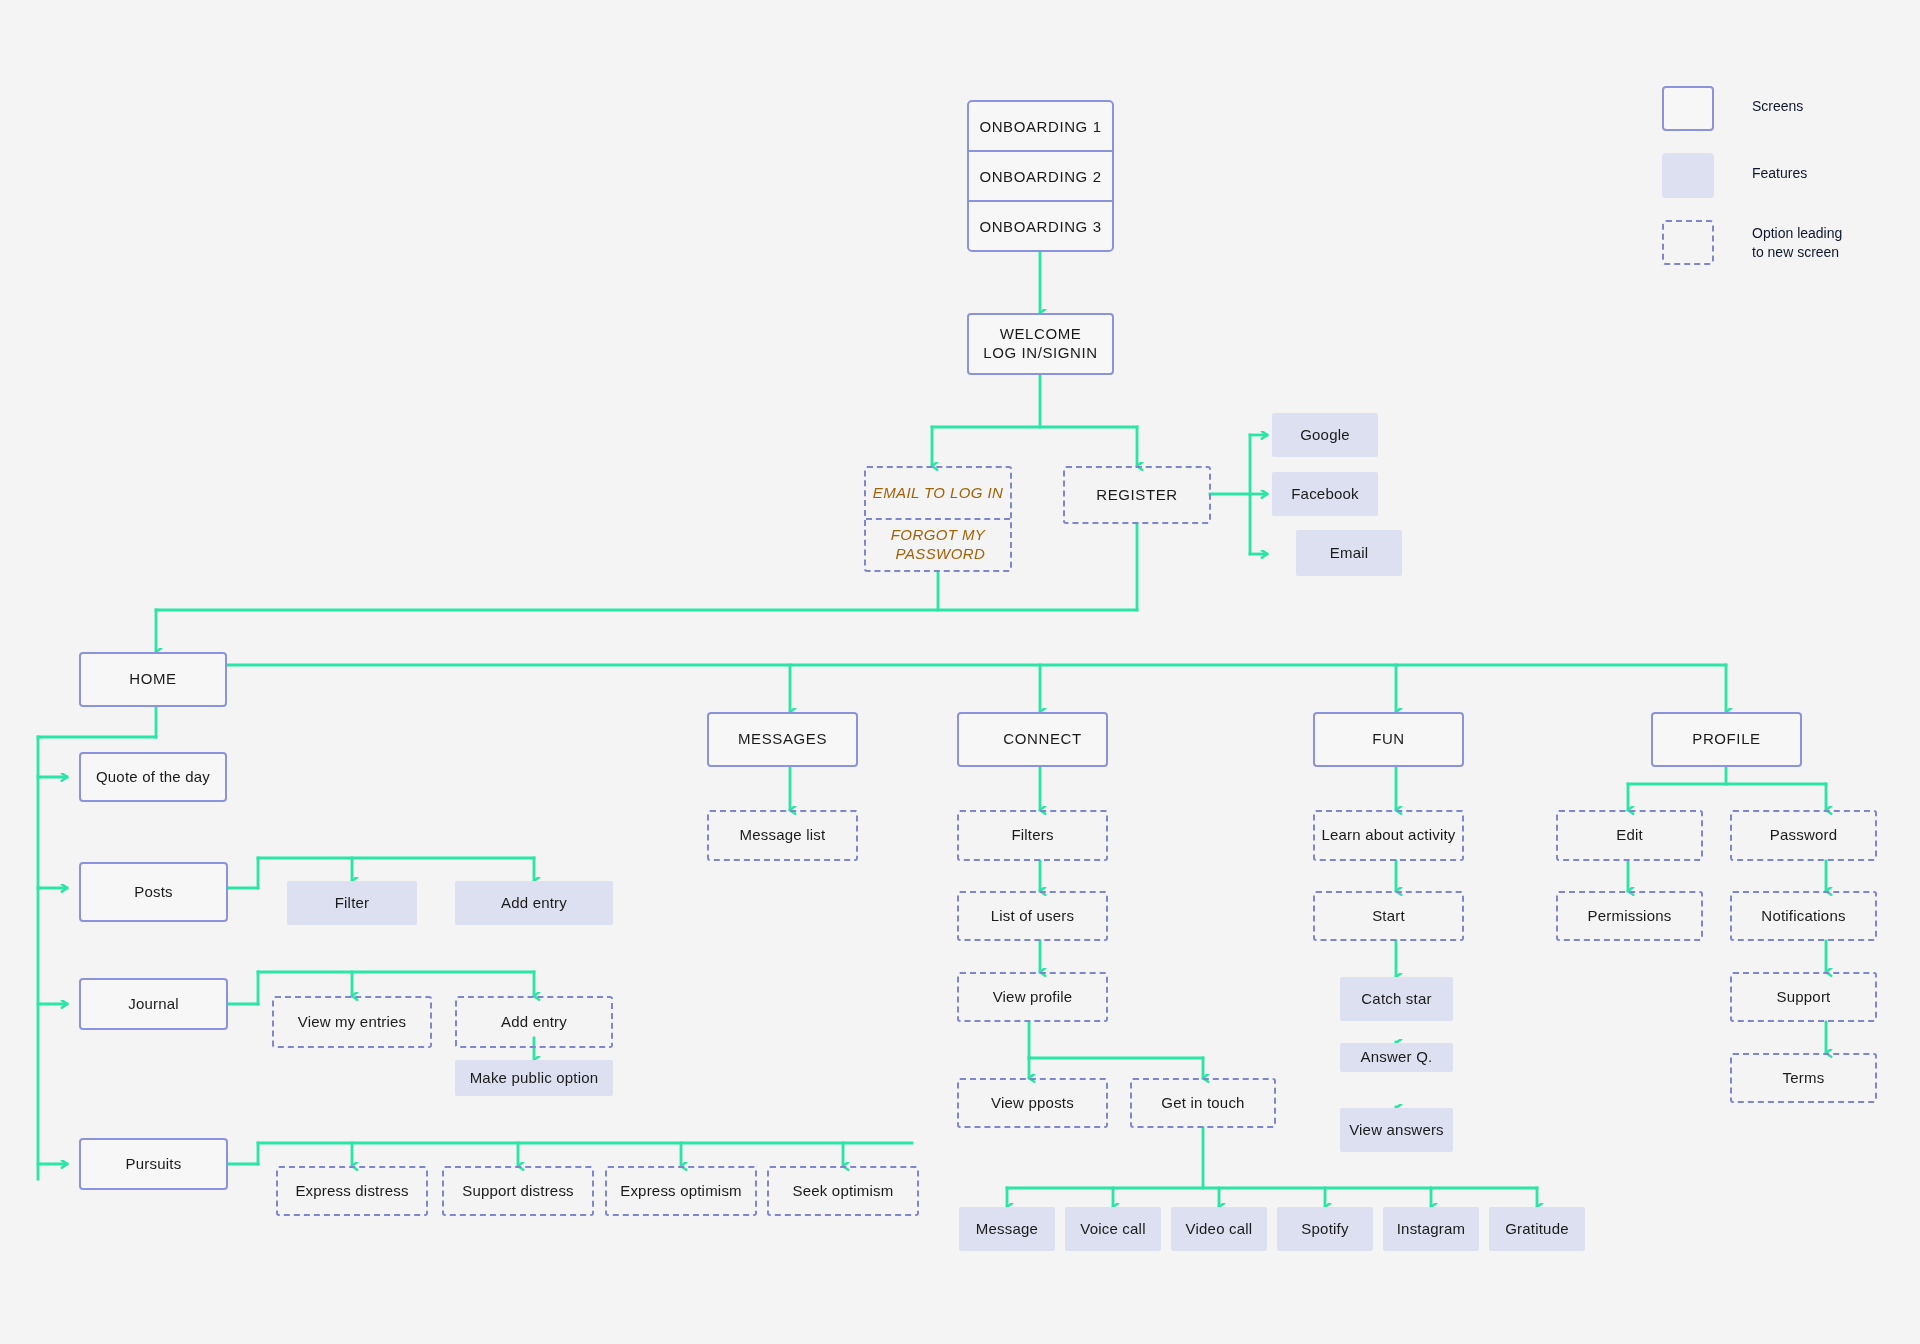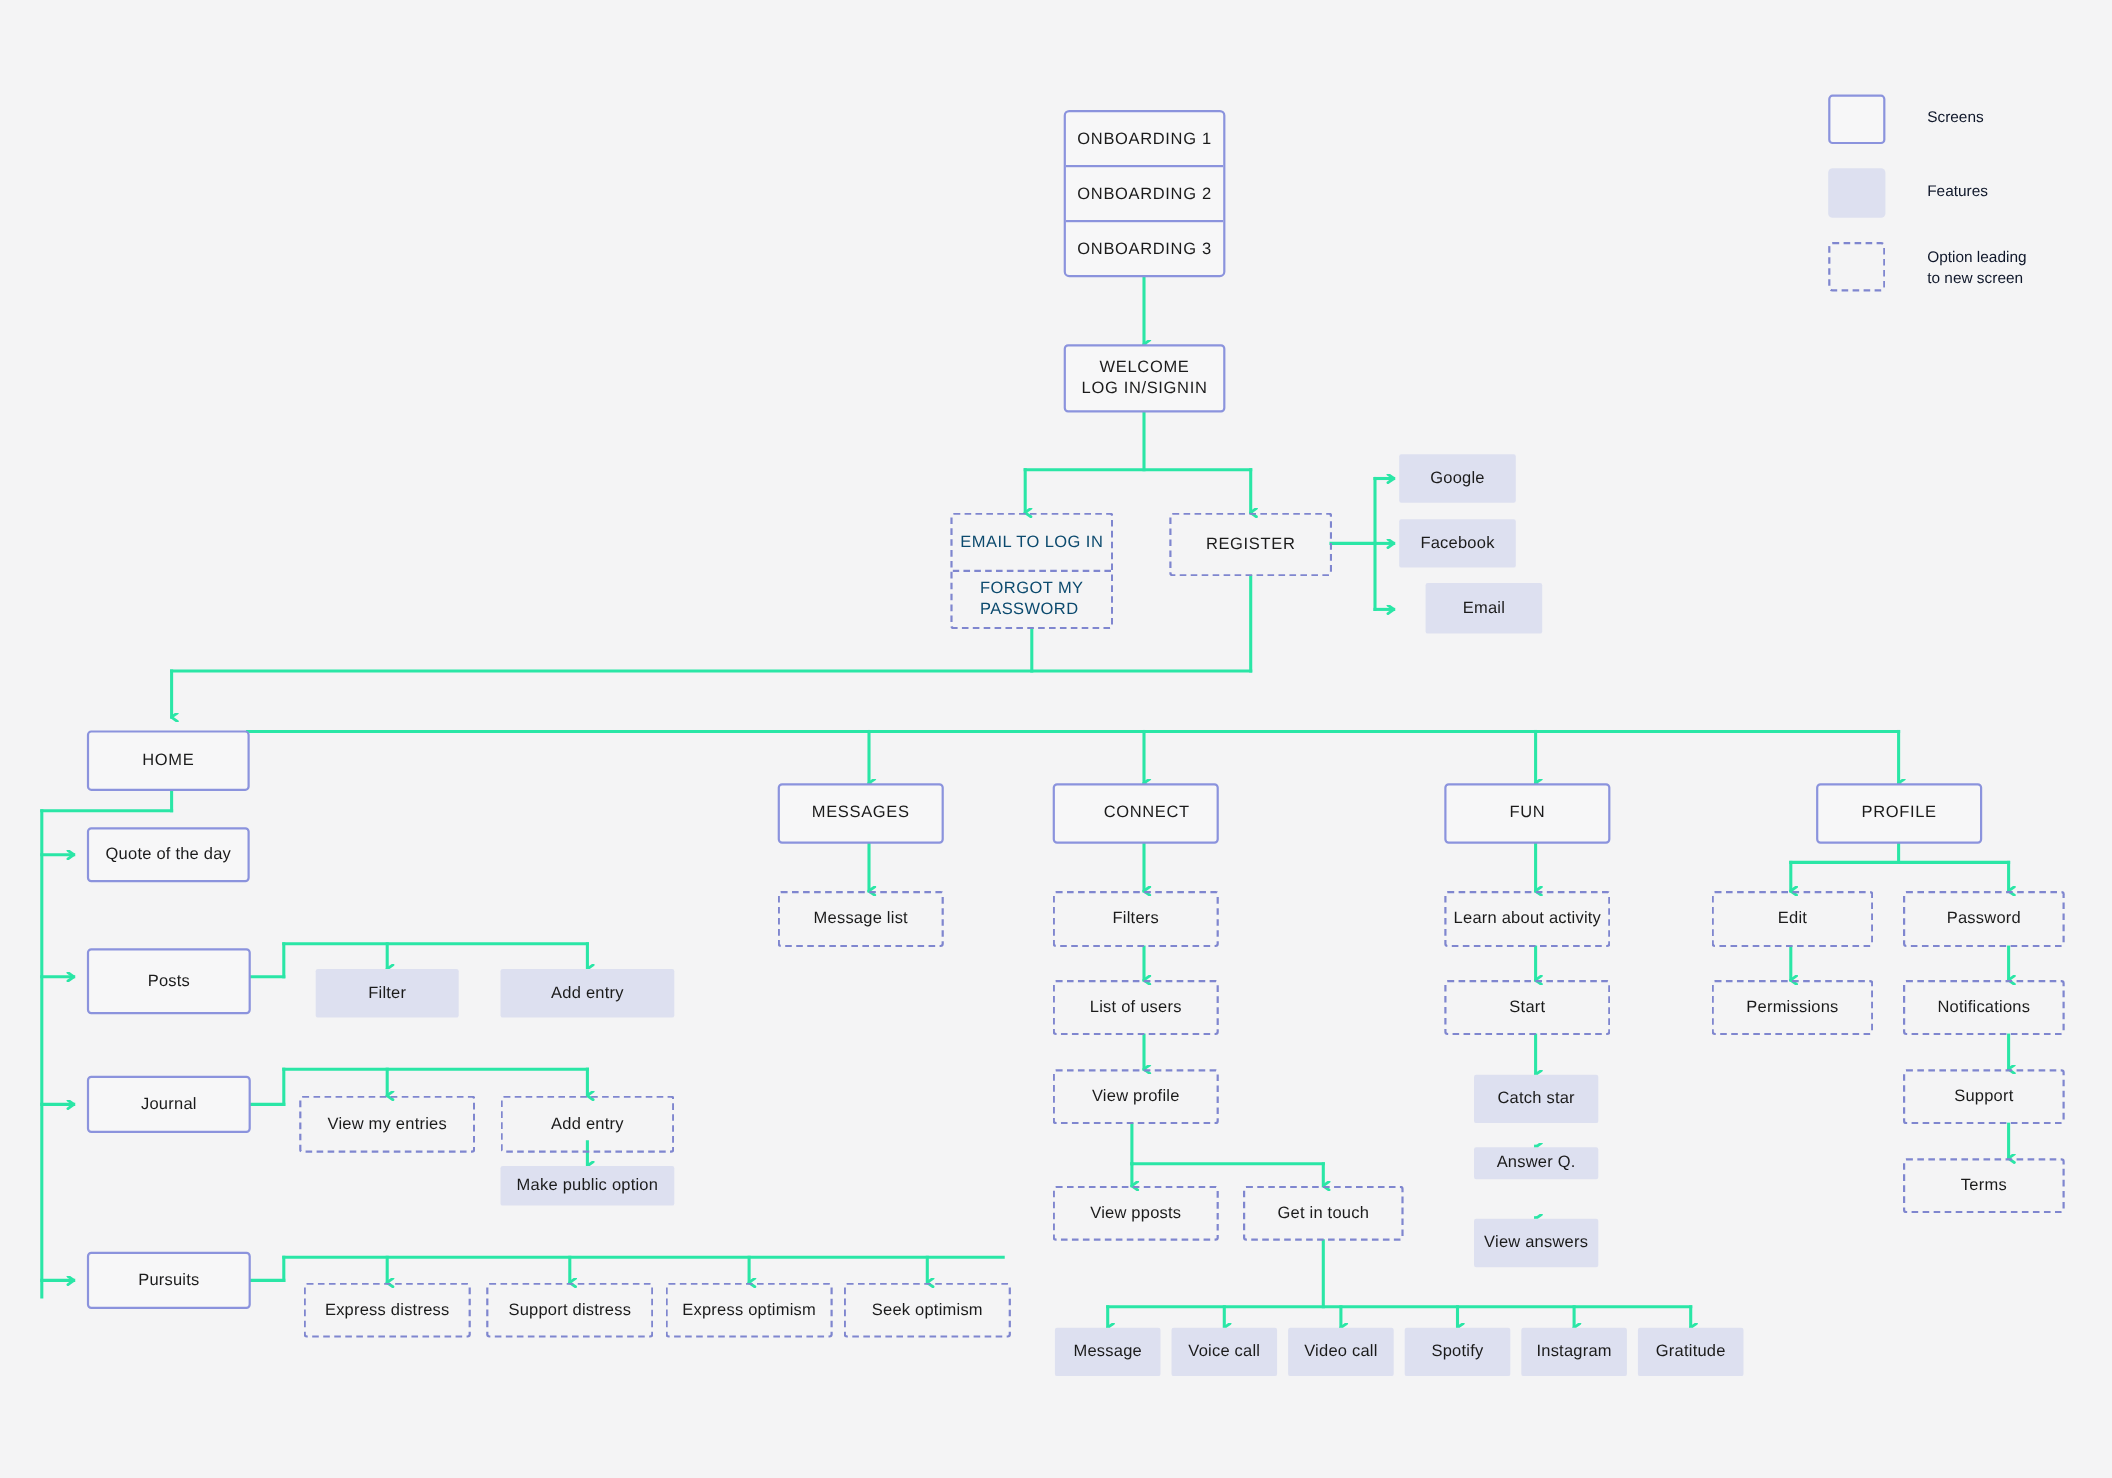--- a/index.html
+++ b/index.html
@@ -61,23 +61,24 @@
     position:absolute;
     box-sizing:border-box;
     border:2px dashed #7f86cf;
     border-radius:3px;
     background:transparent;
     overflow:hidden;
   }
   .optstackwrap .orow{
     box-sizing:border-box;
     display:flex;align-items:center;justify-content:center;
-    font-size:15px;letter-spacing:.4px;color:#0c4a6e;
-    text-align:left;line-height:1.25;
+    font-size:15px;letter-spacing:.4px;color:#a16207;
+    text-align:right;line-height:1.25;
     border-bottom:2px dashed #7f86cf;
+    font-style:italic;
   }
   .optstackwrap .orow:last-child{border-bottom:none;}
 
   
   .legend{position:absolute;left:1662px;top:86px;width:250px;}
   .legend-row{position:relative;display:flex;align-items:flex-start;margin-bottom:22px;}
   .legend-swatch{width:52px;height:45px;box-sizing:border-box;border-radius:4px;flex:0 0 auto;}
   .sw-screen{border:2px solid #8b93dd;background:#f7f7f8;}
   .sw-option{border:2px dashed #7f86cf;background:transparent;}
   .sw-feature{background:#dde0f0;}
@@ -212,21 +213,21 @@
     <div class="orow" style="height:50px;white-space:pre-line;">FORGOT MY
 PASSWORD</div>
   </div>
 
   <div class="node option" style="left:1063px;top:466px;width:148px;height:58px;letter-spacing:.6px;">REGISTER</div>
 
   <div class="node feature" style="left:1272px;top:413px;width:106px;height:44px;">Google</div>
   <div class="node feature" style="left:1272px;top:472px;width:106px;height:44px;">Facebook</div>
   <div class="node feature" style="left:1272px;top:530px;width:106px;height:46px;margin-left:24px;">Email</div>
 
-  <div class="node screen caps" style="left:79px;top:652px;width:148px;height:55px;margin-top:12px;">HOME</div>
+  <div class="node screen caps" style="left:79px;top:652px;width:148px;height:55px;">HOME</div>
 
   <div class="node screen" style="left:79px;top:752px;width:148px;height:50px;">Quote of the day</div>
   <div class="node screen" style="left:79px;top:862px;width:149px;height:60px;">Posts</div>
   <div class="node screen" style="left:79px;top:978px;width:149px;height:52px;">Journal</div>
   <div class="node screen" style="left:79px;top:1138px;width:149px;height:52px;">Pursuits</div>
 
   <div class="node feature" style="left:287px;top:881px;width:130px;height:44px;">Filter</div>
   <div class="node feature" style="left:455px;top:881px;width:158px;height:44px;">Add entry</div>
 
   <div class="node option" style="left:272px;top:996px;width:160px;height:52px;">View my entries</div>

